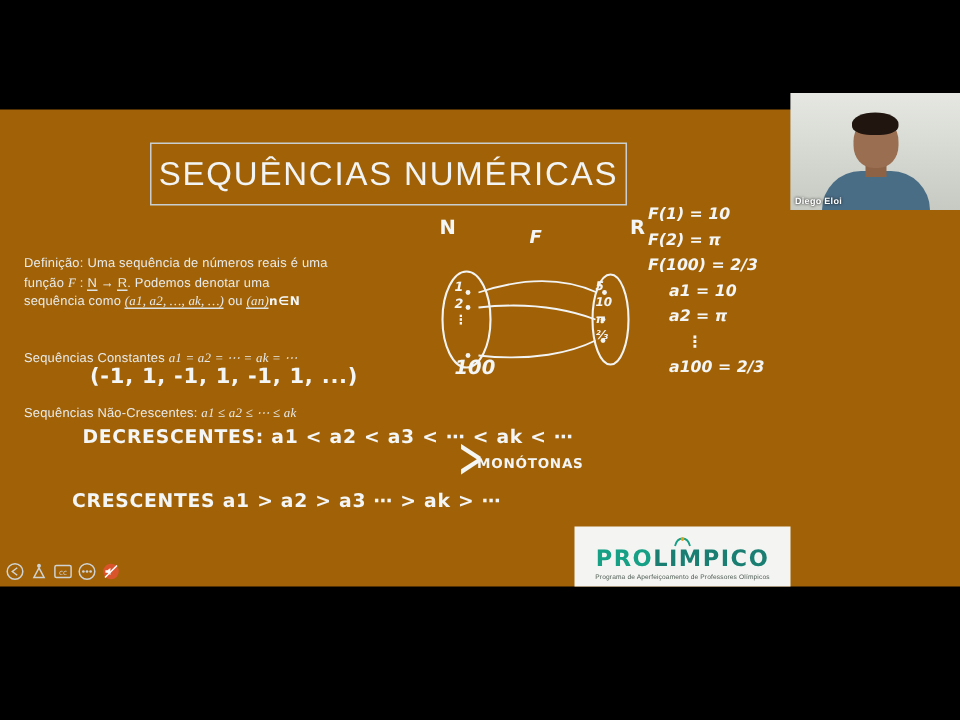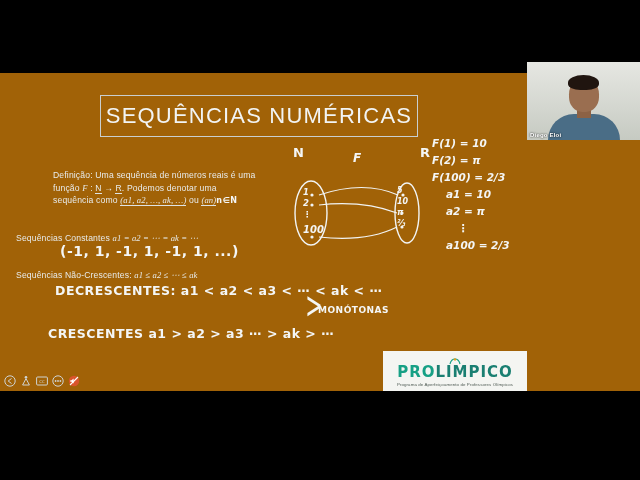--- a/index.html
+++ b/index.html
@@ -12,21 +12,21 @@
   .slide-title-box{position:absolute;left:100px;top:22px;width:318px;height:42px;
       border:1.5px solid #c9cfd0;box-sizing:border-box;display:flex;align-items:center;justify-content:center;}
   .slide-title{color:#f2f4f4;font-size:22px;letter-spacing:1.2px;font-weight:400;white-space:nowrap;}
 
   .body-text{position:absolute;color:#e8ebeb;font-size:8.6px;line-height:12.6px;letter-spacing:.15px;}
   .hand{position:absolute;color:#f4f6f6;font-family:"DejaVu Sans",sans-serif;font-weight:bold;
         letter-spacing:.5px;}
   .it{font-style:italic;font-family:"Liberation Serif",serif;}
   .ul-hand{border-bottom:1px solid #dfe3e3;}
 
-  #def{left:16px;top:96px;width:212px;margin-left:37px;}
+  #def{left:16px;top:96px;width:212px;}
   #const{left:16px;top:159px;width:230px;}
   #naocres{left:16px;top:196px;width:230px;}
   #naodec{left:16px;top:240px;width:240px;}
 
   #hand-const{left:60px;top:170px;font-size:14px;}
   #hand-decres{left:55px;top:210px;font-size:12.5px;}
   #hand-cres{left:48px;top:253px;font-size:12.5px;}
   #hand-mono{left:318px;top:232px;font-size:9px;}
 
   .brace{position:absolute;left:298px;top:210px;color:#f4f6f6;font-size:38px;
@@ -120,21 +120,21 @@
         <circle cx="118" cy="50" r="1.6" fill="#f2f4f4"></circle>
         <circle cx="117" cy="68" r="1.6" fill="#f2f4f4"></circle>
         <circle cx="117" cy="82" r="1.6" fill="#f2f4f4"></circle>
       </svg>
 
       <div style="position:absolute;left:18px;top:42px;color:#f4f6f6;font-size:8.5px;line-height:11px;
                   font-family:'DejaVu Sans',sans-serif;font-weight:bold;font-style:italic;">
         <div>1</div>
         <div>2</div>
         <div>⋮</div>
-        <div style="margin-top:4px;font-size:10px">100</div>
+        <div style="margin-top:20px;font-size:13px">100</div>
       </div>
 
       <div style="position:absolute;left:112px;top:40px;color:#f4f6f6;font-size:8px;line-height:11px;
                   font-family:'DejaVu Sans',sans-serif;font-weight:bold;font-style:italic;">
         <div>5</div>
         <div>10</div>
         <div>π</div>
         <div>⅔</div>
       </div>
     </div>

